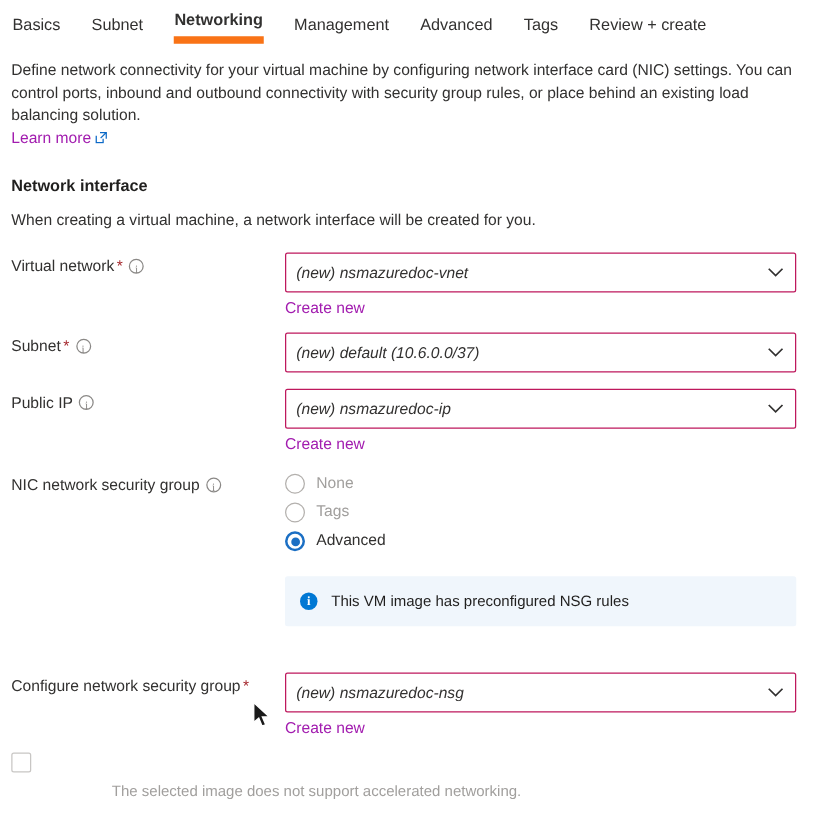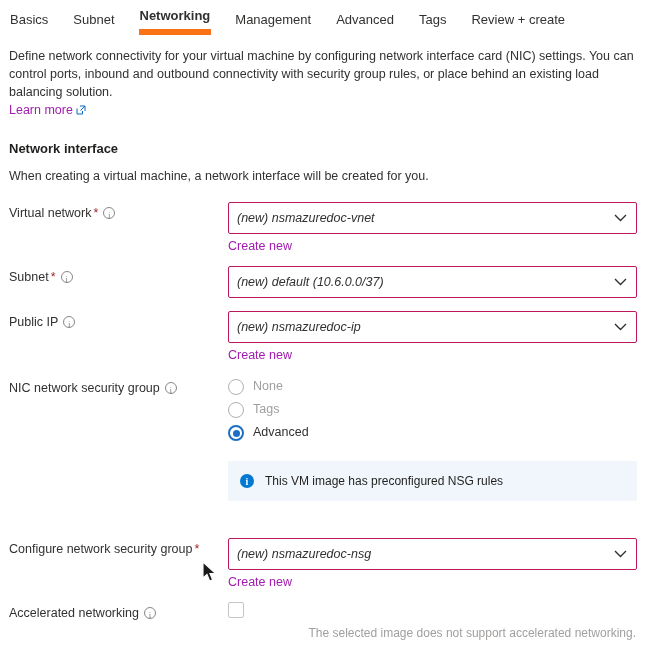--- a/index.html
+++ b/index.html
@@ -204,23 +204,20 @@
                 <polyline points="1,1 6.5,6.5 12,1" fill="none" stroke="#323130" stroke-width="1.4"></polyline>
               </svg></span>
         </div>
         <a class="link create-new">Create new</a>
       </div>
     </div>
 
     <div class="gap-sm"></div>
 
     <div class="form-row">
-      <div class="row-label">
-        <span>Accelerated networking</span><span class="info-icon"></span>
-      </div>
       <div class="row-control">
         <div class="checkbox disabled"></div>
         <div class="note">The selected image does not support accelerated networking.</div>
       </div>
     </div>
 
   </div>
 
   <div class="section-heading" style="">Load balancing</div>
   <div class="lb-desc">

